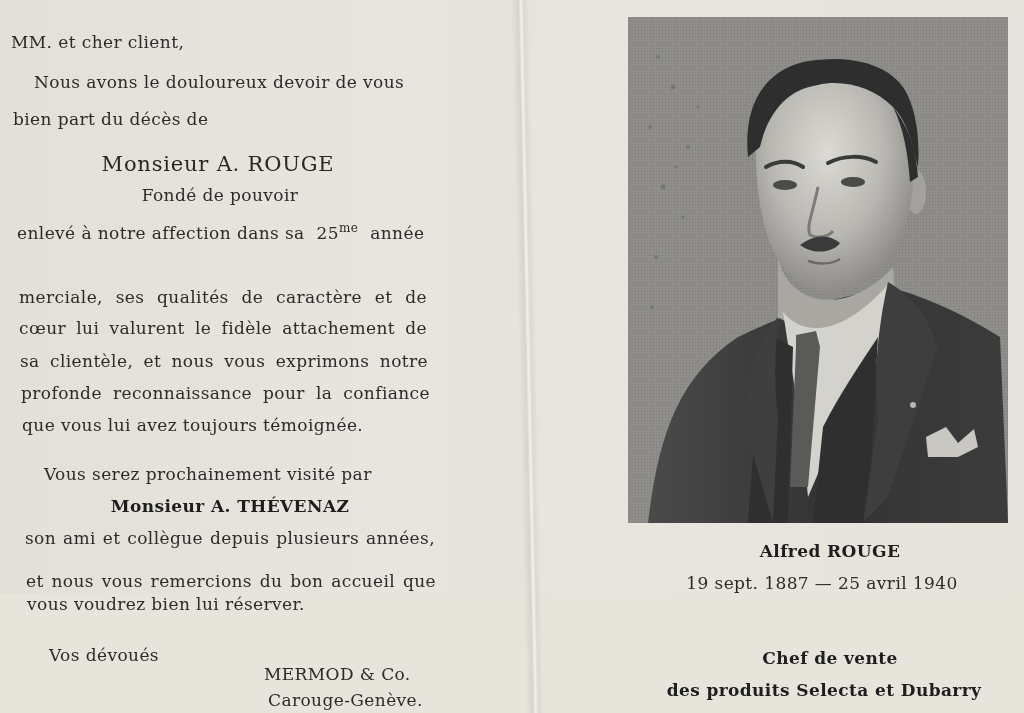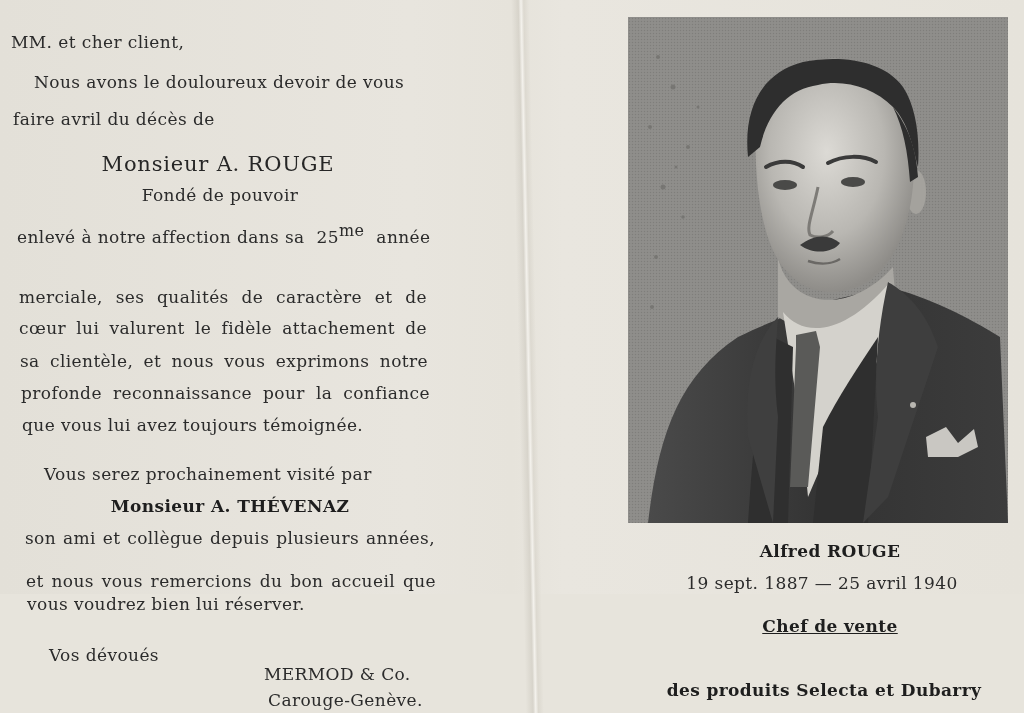--- a/index.html
+++ b/index.html
@@ -57,21 +57,21 @@
     .title-name {
       font-size: 21px;
       letter-spacing: 0.8px;
       color: #262626;
     }
     .bold {
       font-weight: bold;
       color: #1e1e1e;
     }
     sup {
-      font-size: 16px;
+      font-size: 12px;
       vertical-align: 7px;
       letter-spacing: 0.5px;
       margin-top: 12px;
     }
     .photo {
       position: absolute;
       left: 628px;
       top: 17px;
       width: 380px;
       height: 506px;
@@ -90,21 +90,21 @@
 
 <div class="page">
 
   <div class="fold"></div>
 
   <div class="left-col">
 
     <div class="line" style="left:11px; top:32px;">MM. et cher client,</div>
 
     <div class="line" style="left:34px; top:72px;">Nous avons le douloureux devoir de vous</div>
-    <div class="line" style="left:13px; top:109px;">faire avril du décès de</div>
+    <div class="line" style="left:13px; top:109px;">bien part du décès de</div>
 
     <div class="line center title-name" style="left:0; width:436px; top:152px;">Monsieur A. ROUGE</div>
     <div class="line center" style="left:0; width:440px; top:185px;">Fondé de pouvoir</div>
 
     <div class="line" style="left:17px; top:221px; width:410px;">
       <span>enlevé à notre affection dans sa</span>
       <span style="margin-left:6px;">25</span><sup>me</sup>
       <span style="margin-left:6px;">année</span>
     </div>
 
@@ -196,17 +196,17 @@
 
       <path d="M172 228 C185 218 200 216 212 226 C205 236 185 238 172 228 Z" fill="#3a3a3a"></path>
 
       <path d="M180 244 C192 248 204 247 212 242" stroke="#6a6865" stroke-width="2.5" fill="none"></path>
     </svg>
   </div>
 
   <div class="right-caption">
     <div class="line center bold" style="left:640px; width:380px; top:541px;">Alfred ROUGE</div>
     <div class="line center" style="left:632px; width:380px; top:573px;">19 sept. 1887 — 25 avril 1940</div>
-    <div class="line center bold" style="left:640px; width:380px; top:616px;text-decoration:underline;">Chef de vente</div>
+    <div class="line center bold" style="left:640px; width:380px; top:648px;">Chef de vente</div>
     <div class="line center bold" style="left:634px; width:380px; top:680px;">des produits Selecta et Dubarry</div>
   </div>
 
 </div>
 
 </body></html>

